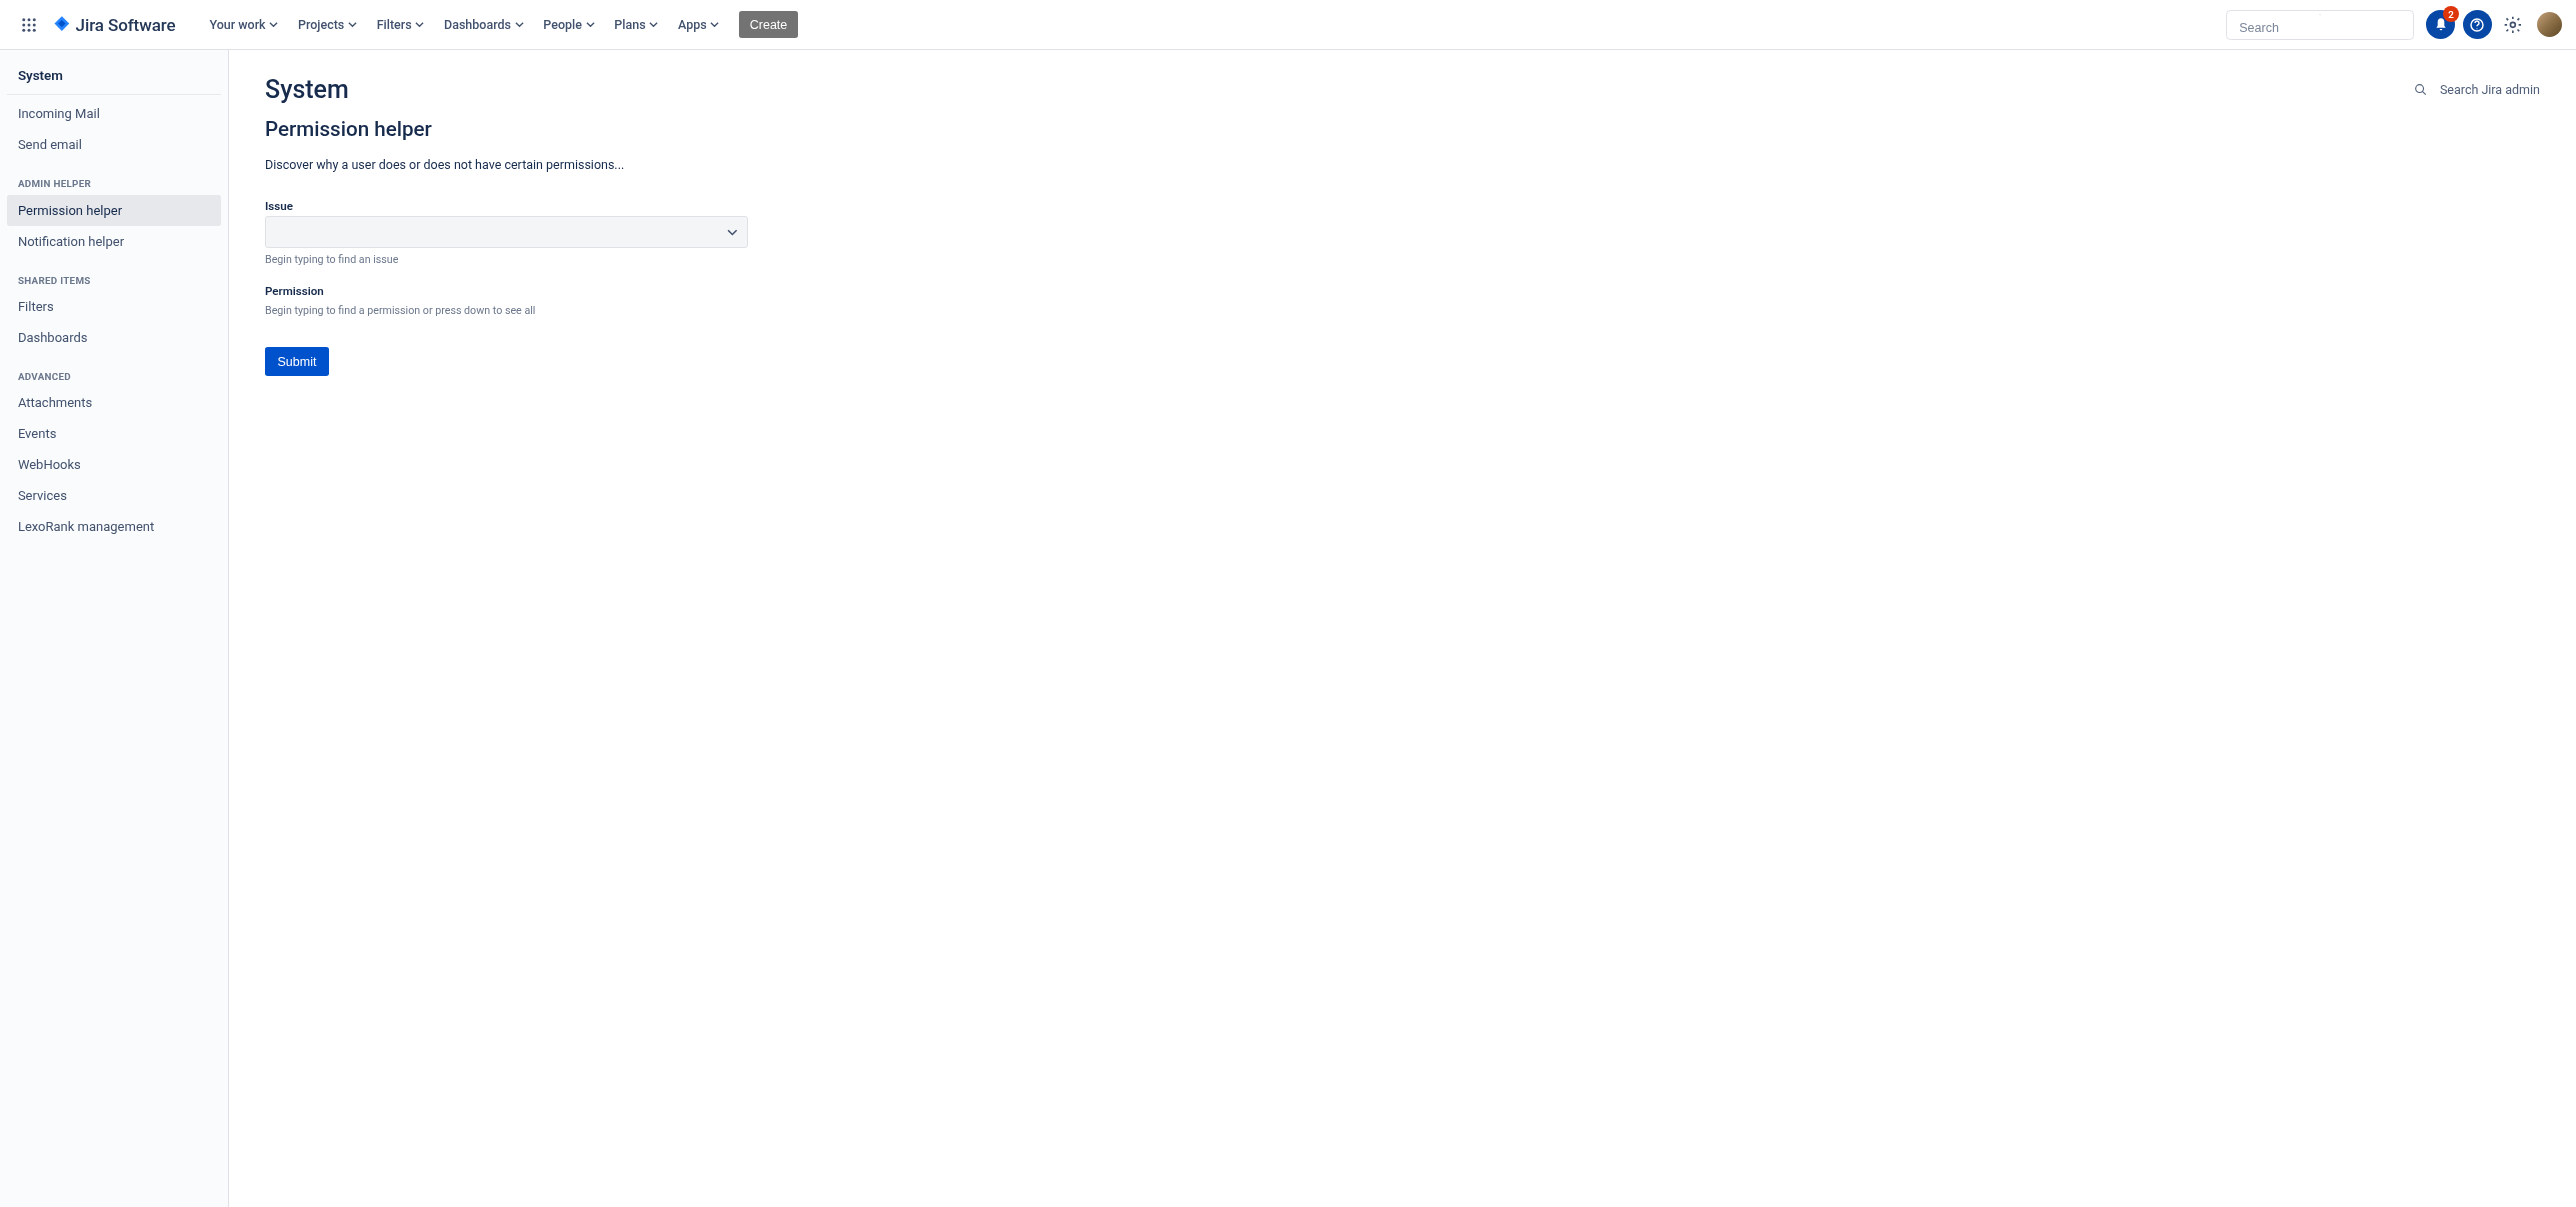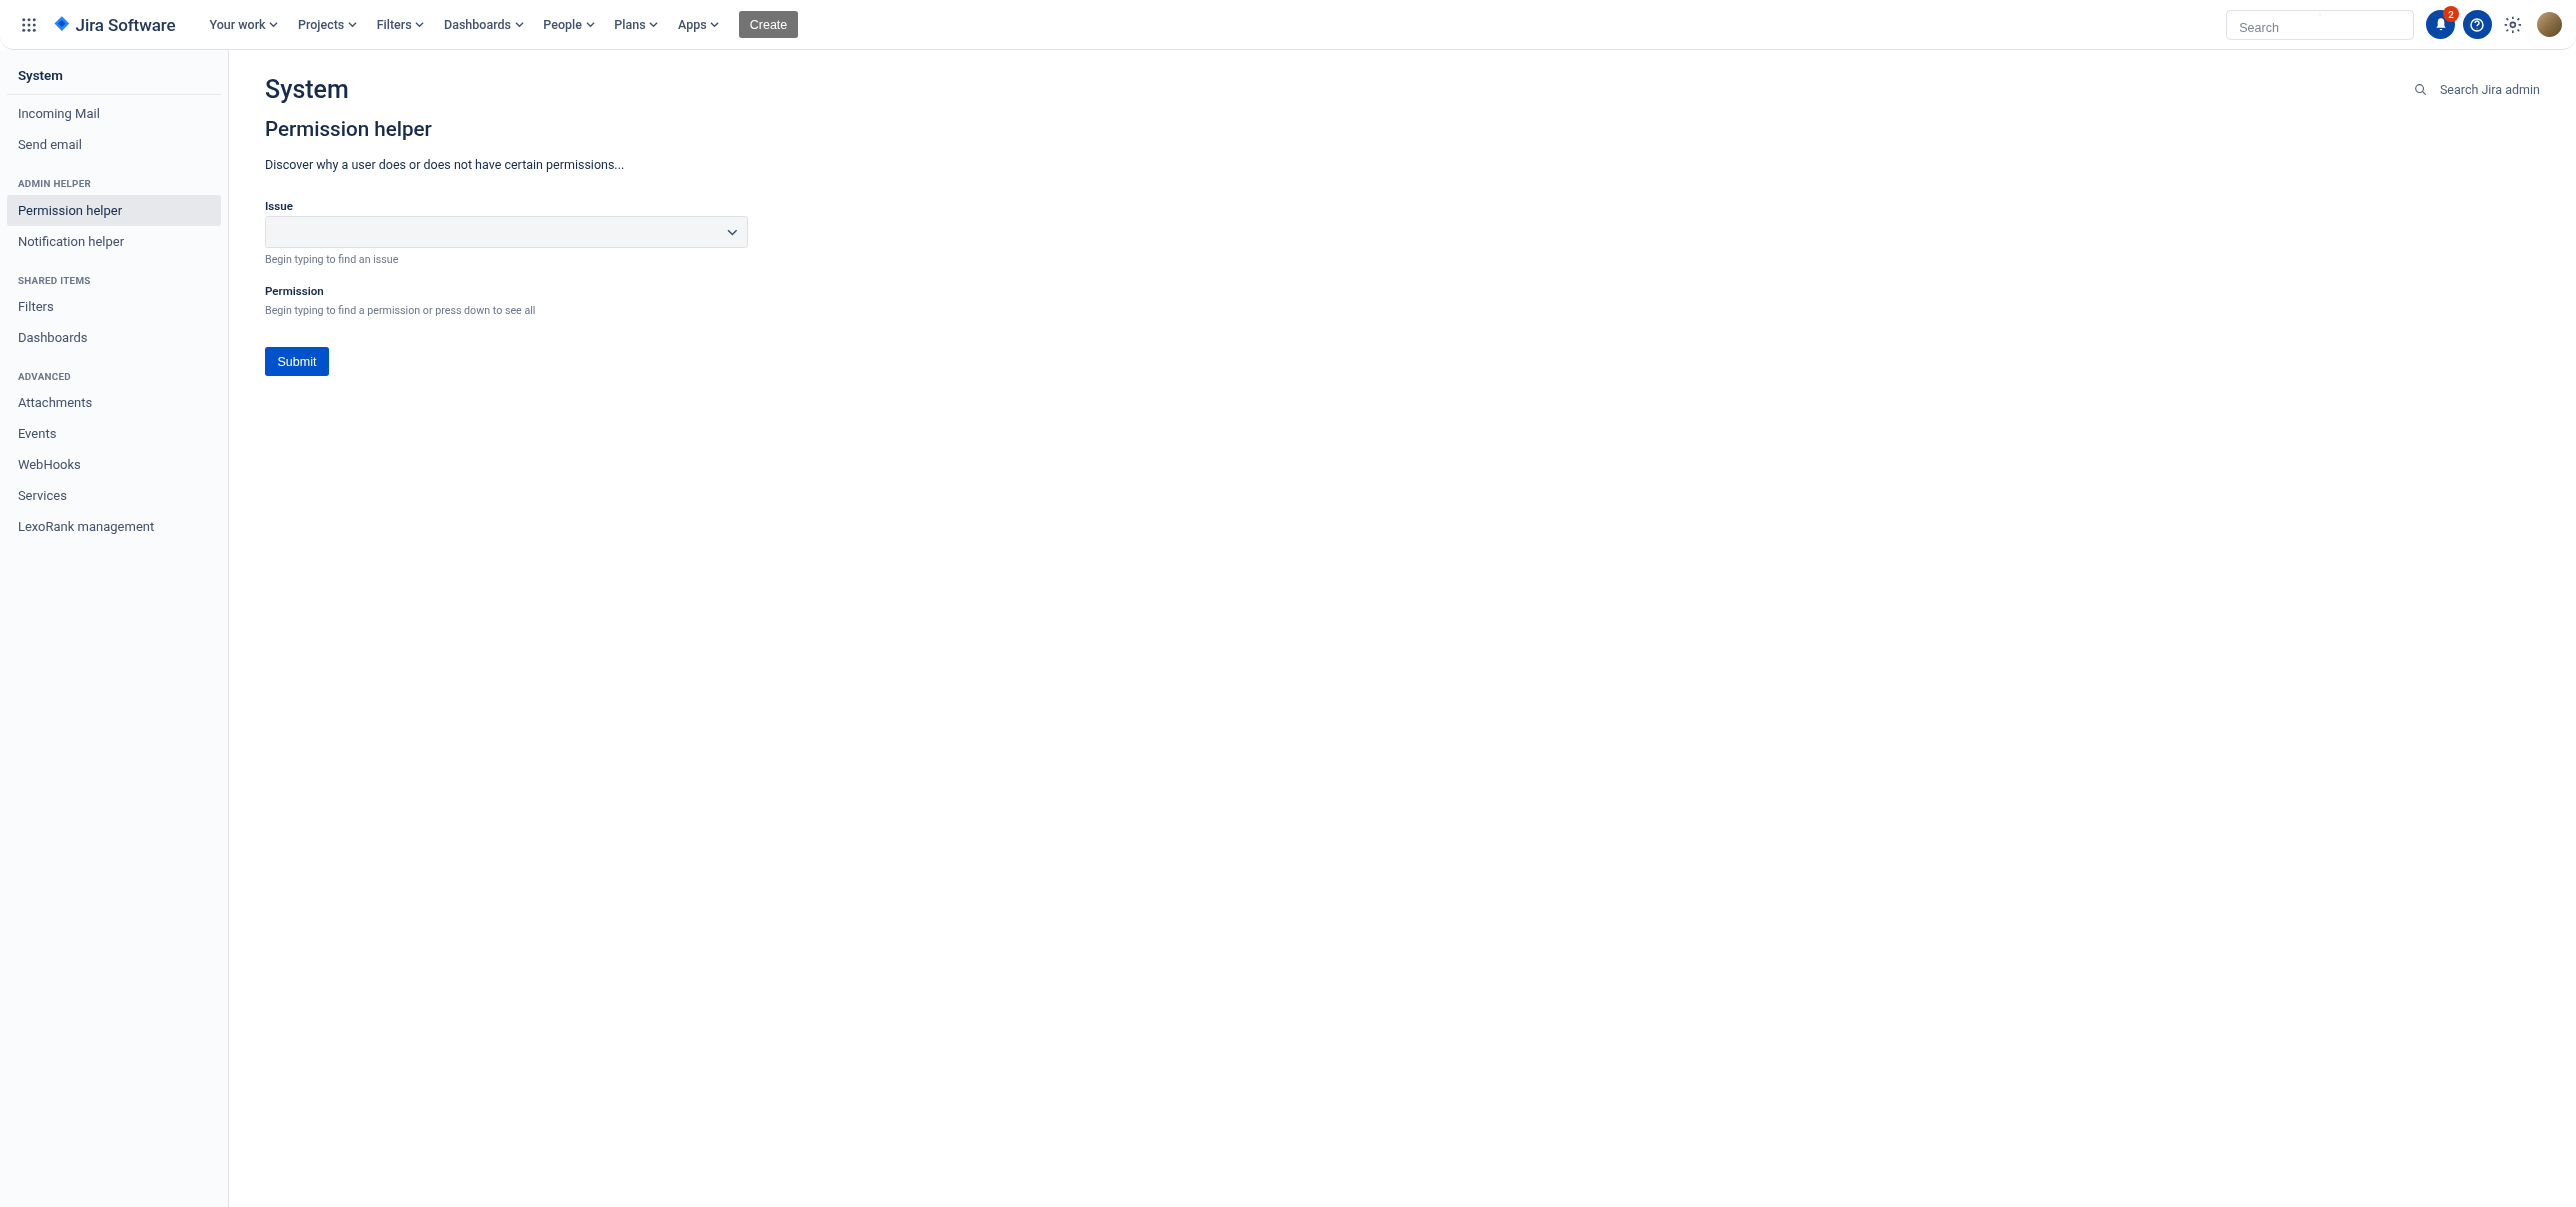--- a/index.html
+++ b/index.html
@@ -10,21 +10,20 @@
     font-size: 12.5px;
   }
   
   .topnav {
     height: 50px;
     border-bottom: 0.9px solid #DFE1E6;
     display: flex;
     align-items: center;
     padding: 0 14.3px;
     gap: 3.6px;
-    border-radius: 14px;
   }
   .app-switcher {
     width: 29px; height: 29px;
     display: flex; align-items: center; justify-content: center;
     border-radius: 2.7px;
     cursor: pointer;
   }
   .app-switcher svg { width: 18px; height: 18px; }
   .logo {
     display: flex; align-items: center; gap: 3.6px;

